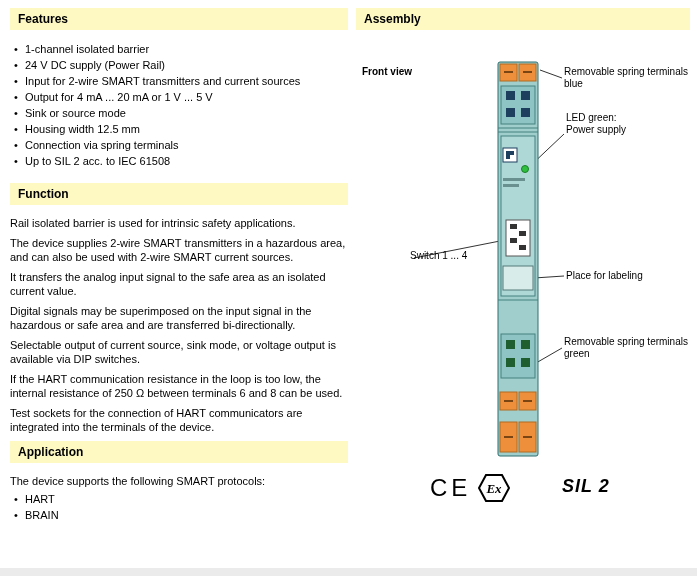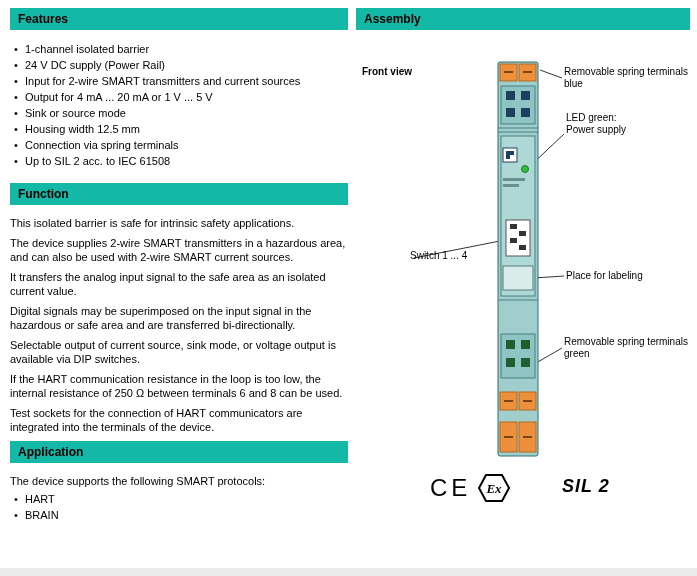--- a/index.html
+++ b/index.html
@@ -5,21 +5,21 @@
   * { margin:0; padding:0; box-sizing:border-box; }
   html,body { background:#ffffff; }
   body {
     width:697px; height:576px; position:relative; overflow:hidden;
     font-family:"Liberation Sans", sans-serif; color:#000;
   }
   .col-left  { position:absolute; left:10px;  top:8px; width:338px; }
   .col-right { position:absolute; left:356px; top:8px; width:334px; height:560px; }
 
   .section-header {
-    background:#14b8a6; height:22px; line-height:22px;
+    background:#fef9c3; height:22px; line-height:22px;
     padding-left:8px; font-size:12px; font-weight:bold;
   }
   .bullet-list { list-style:none; margin:11px 0 14px 2px; }
   .bullet-list li {
     font-size:11px; line-height:16px; padding-left:13px; position:relative;
   }
   .bullet-list li::before { content:"•"; position:absolute; left:2px; }
 
   .paragraphs { margin-top:11px; margin-bottom:4px; }
   .paragraphs p { font-size:11px; line-height:14.5px; margin-bottom:5px; }
@@ -66,21 +66,21 @@
       <li>Sink or source mode</li>
       <li>Housing width 12.5 mm</li>
       <li>Connection via spring terminals</li>
       <li>Up to SIL 2 acc. to IEC 61508</li>
     </ul>
 
     <div class="section-header">
       <span>Function</span>
     </div>
     <div class="paragraphs">
-      <p>This isolated barrier is safe for intrinsic safety applications.</p>
+      <p>Rail isolated barrier is used for intrinsic safety applications.</p>
       <p>The device supplies 2-wire SMART transmitters in a hazardous area, and can also be used with 2-wire SMART current sources.</p>
       <p>It transfers the analog input signal to the safe area as an isolated current value.</p>
       <p>Digital signals may be superimposed on the input signal in the hazardous or safe area and are transferred bi-directionally.</p>
       <p>Selectable output of current source, sink mode, or voltage output is available via DIP switches.</p>
       <p>If the HART communication resistance in the loop is too low, the internal resistance of 250 Ω between terminals 6 and 8 can be used.</p>
       <p>Test sockets for the connection of HART communicators are integrated into the terminals of the device.</p>
     </div>
 
     <div class="section-header app-header">
       <span>Application</span>

